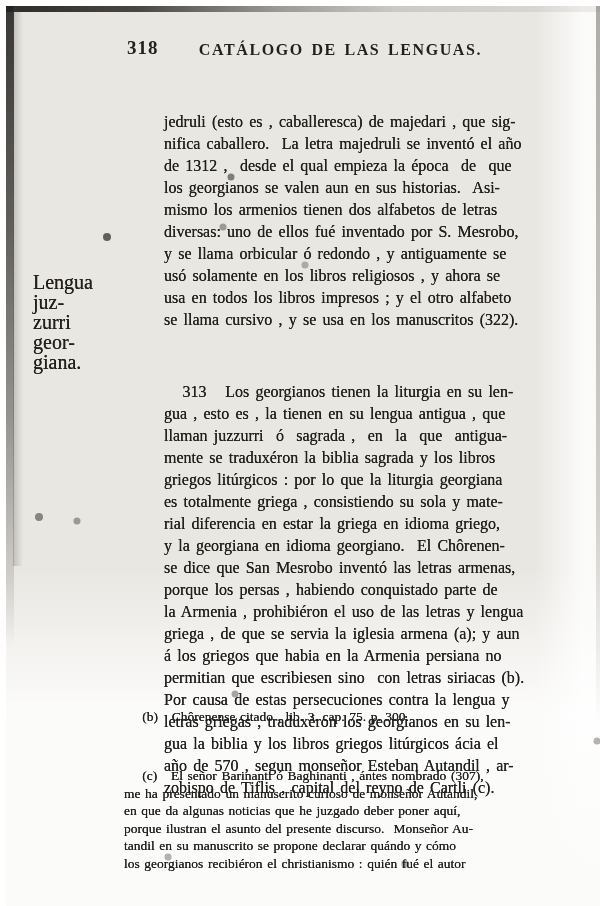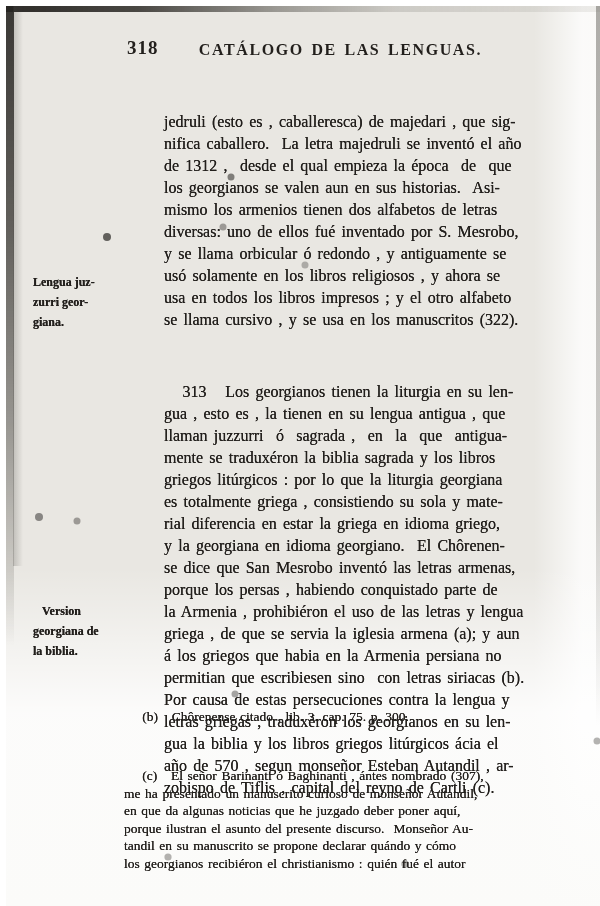--- a/index.html
+++ b/index.html
@@ -82,24 +82,23 @@
     font-size: 16px; line-height: 22px;
     word-spacing: 2.2px;
     white-space: pre-wrap;
     text-shadow: 0 0 0.5px currentColor;
     margin-left: 40px;
   }
   .para { display: block; }
   
   .margin-note {
     position: absolute; left: 24px; width: 86px;
-    font-size: 12px; line-height: 20px;
+    font-size: 20px; line-height: 20px;
     white-space: pre-wrap;
     text-shadow: 0 0 0.4px currentColor;
-    font-weight: bold;
   }
   .margin-note-1 { top: 263px; }
   .margin-note-2 { top: 592px; }
   
   .footnotes {
     position: absolute; left: 112px; top: 661px; width: 458px;
     font-size: 13.5px; line-height: 17.6px;
     word-spacing: 1.2px;
     white-space: pre-wrap;
     text-shadow: 0 0 0.4px currentColor;
@@ -117,24 +116,20 @@
   <div class="speckles"></div>
 
   <div class="header">
     <span class="page-number">318</span>
     <span class="running-title">CATÁLOGO DE LAS LENGUAS.</span>
   </div>
 
   <div class="margin-note margin-note-1">Lengua juz-
 zurri geor-
 giana.
-</div>
-  <div class="margin-note margin-note-2">   Version
-georgiana de
-la biblia.
 </div>
 
   <div class="body-text">
     <span class="para">jedruli (esto es , caballeresca) de majedari , que sig-
 nifica caballero.  La letra majedruli se inventó el año
 de 1312 ,  desde el qual empieza la época  de  que
 los georgianos se valen aun en sus historias.  Asi-
 mismo los armenios tienen dos alfabetos de letras
 diversas: uno de ellos fué inventado por S. Mesrobo,
 y se llama orbicular ó redondo , y antiguamente se

